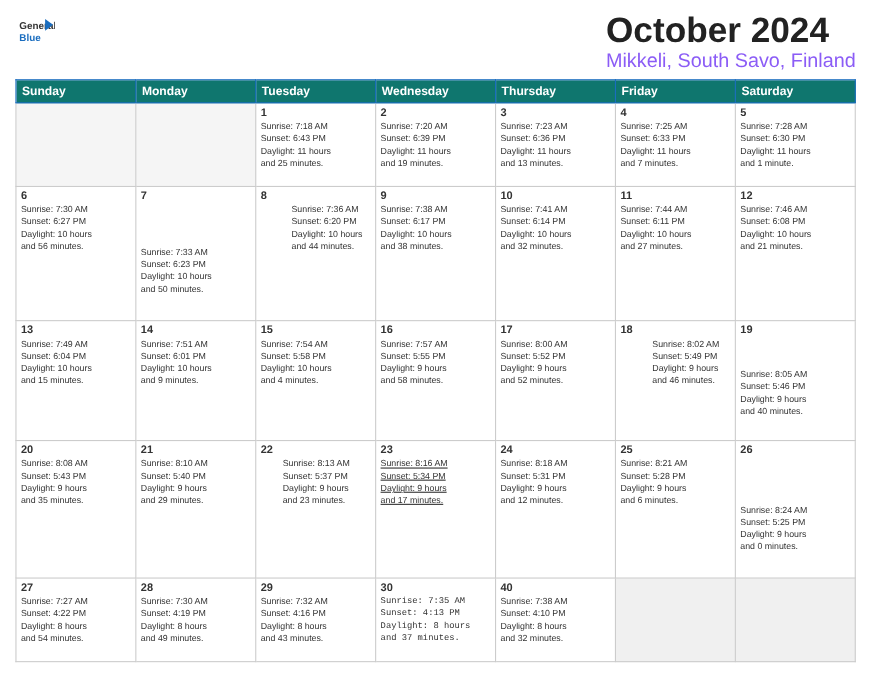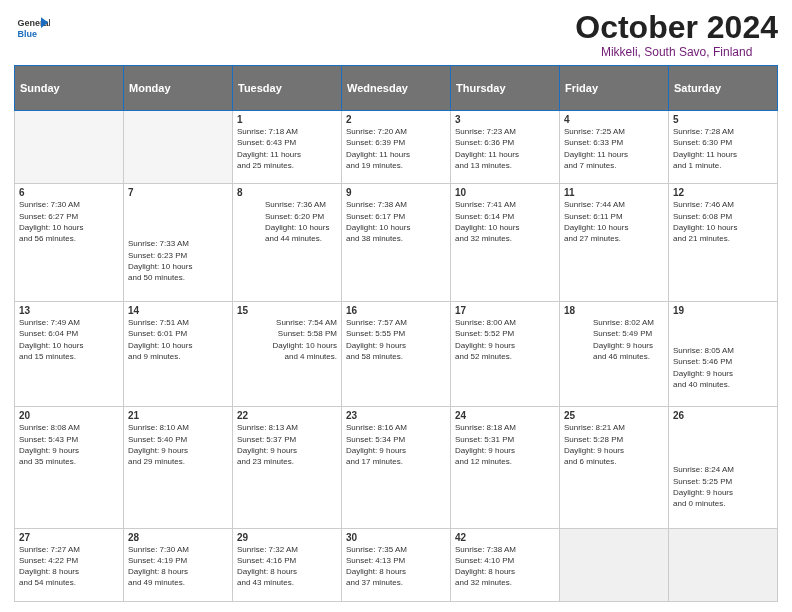--- a/index.html
+++ b/index.html
@@ -26,46 +26,46 @@
     .logo {
       display: flex;
       align-items: center;
       gap: 2px;
     }
     .logo-icon {
       width: 36px;
       height: 36px;
     }
     .title-block {
-      text-align: center;
+      text-align: left;
     }
     .title-block h1 {
       font-size: 32px;
       font-weight: bold;
       color: #222;
       line-height: 1.1;
     }
     .title-block h2 {
-      font-size: 12px;
-      color: #701a75;
+      font-size: 18px;
+      color: #8b5cf6;
       font-weight: normal;
     }
     .calendar {
       flex: 1;
       border: 1px solid #ccc;
       border-collapse: collapse;
       width: 100%;
       table-layout: fixed;
     }
     .calendar th {
-      background: #737373;
+      background: #0f766e;
       color: #fff;
       font-size: 11px;
       font-weight: bold;
-      padding: 16px 5px;
+      padding: 4px 5px;
       text-align: left;
       border: 1px solid #1a6dbf;
     }
     .calendar td {
       vertical-align: top;
       border: 1px solid #ccc;
       padding: 3px 4px;
       font-size: 8.5px;
       color: #333;
       background: #fff;
@@ -220,21 +220,21 @@
           </td>
           <td>
             <span class="day-num">14</span>
             <div class="day-detail" style="white-space: pre-line;">Sunrise: 7:51 AM
 Sunset: 6:01 PM
 Daylight: 10 hours
 and 9 minutes.</div>
           </td>
           <td>
             <span class="day-num">15</span>
-            <div class="day-detail" style="white-space: pre-line; text-align: right;">Sunrise: 7:54 AM
+            <div class="day-detail" style="white-space: pre-line;">Sunrise: 7:54 AM
 Sunset: 5:58 PM
 Daylight: 10 hours
 and 4 minutes.</div>
           </td>
           <td>
             <span class="day-num">16</span>
             <div class="day-detail" style="white-space: pre-line;">Sunrise: 7:57 AM
 Sunset: 5:55 PM
 Daylight: 9 hours
 and 58 minutes.</div>
@@ -271,28 +271,28 @@
           </td>
           <td>
             <span class="day-num">21</span>
             <div class="day-detail" style="white-space: pre-line;">Sunrise: 8:10 AM
 Sunset: 5:40 PM
 Daylight: 9 hours
 and 29 minutes.</div>
           </td>
           <td>
             <span class="day-num">22</span>
-            <div class="day-detail" style="white-space: pre-line;">Sunrise: 8:13 AM
+            <div class="day-detail" style="white-space: pre-line; margin-left: 20px;">Sunrise: 8:13 AM
 Sunset: 5:37 PM
 Daylight: 9 hours
 and 23 minutes.</div>
           </td>
           <td>
             <span class="day-num">23</span>
-            <div class="day-detail" style="white-space: pre-line;">Sunrise: 8:16 AM
+            <div class="day-detail" style="white-space: pre-line; text-decoration: underline;">Sunrise: 8:16 AM
 Sunset: 5:34 PM
 Daylight: 9 hours
 and 17 minutes.</div>
           </td>
           <td>
             <span class="day-num">24</span>
             <div class="day-detail" style="white-space: pre-line;">Sunrise: 8:18 AM
 Sunset: 5:31 PM
 Daylight: 9 hours
 and 12 minutes.</div>
@@ -329,27 +329,27 @@
           </td>
           <td>
             <span class="day-num">29</span>
             <div class="day-detail" style="white-space: pre-line;">Sunrise: 7:32 AM
 Sunset: 4:16 PM
 Daylight: 8 hours
 and 43 minutes.</div>
           </td>
           <td>
             <span class="day-num">30</span>
-            <div class="day-detail" style="white-space: pre-line;">Sunrise: 7:35 AM
+            <div class="day-detail" style="white-space: pre-line; font-family: Liberation Mono, monospace;">Sunrise: 7:35 AM
 Sunset: 4:13 PM
 Daylight: 8 hours
 and 37 minutes.</div>
           </td>
           <td>
-            <span class="day-num">42</span>
+            <span class="day-num">40</span>
             <div class="day-detail" style="white-space: pre-line;">Sunrise: 7:38 AM
 Sunset: 4:10 PM
 Daylight: 8 hours
 and 32 minutes.</div>
           </td>
           <td class="shaded"></td>
           <td class="shaded"></td>
         </tr>
       </tbody>
   </table>

